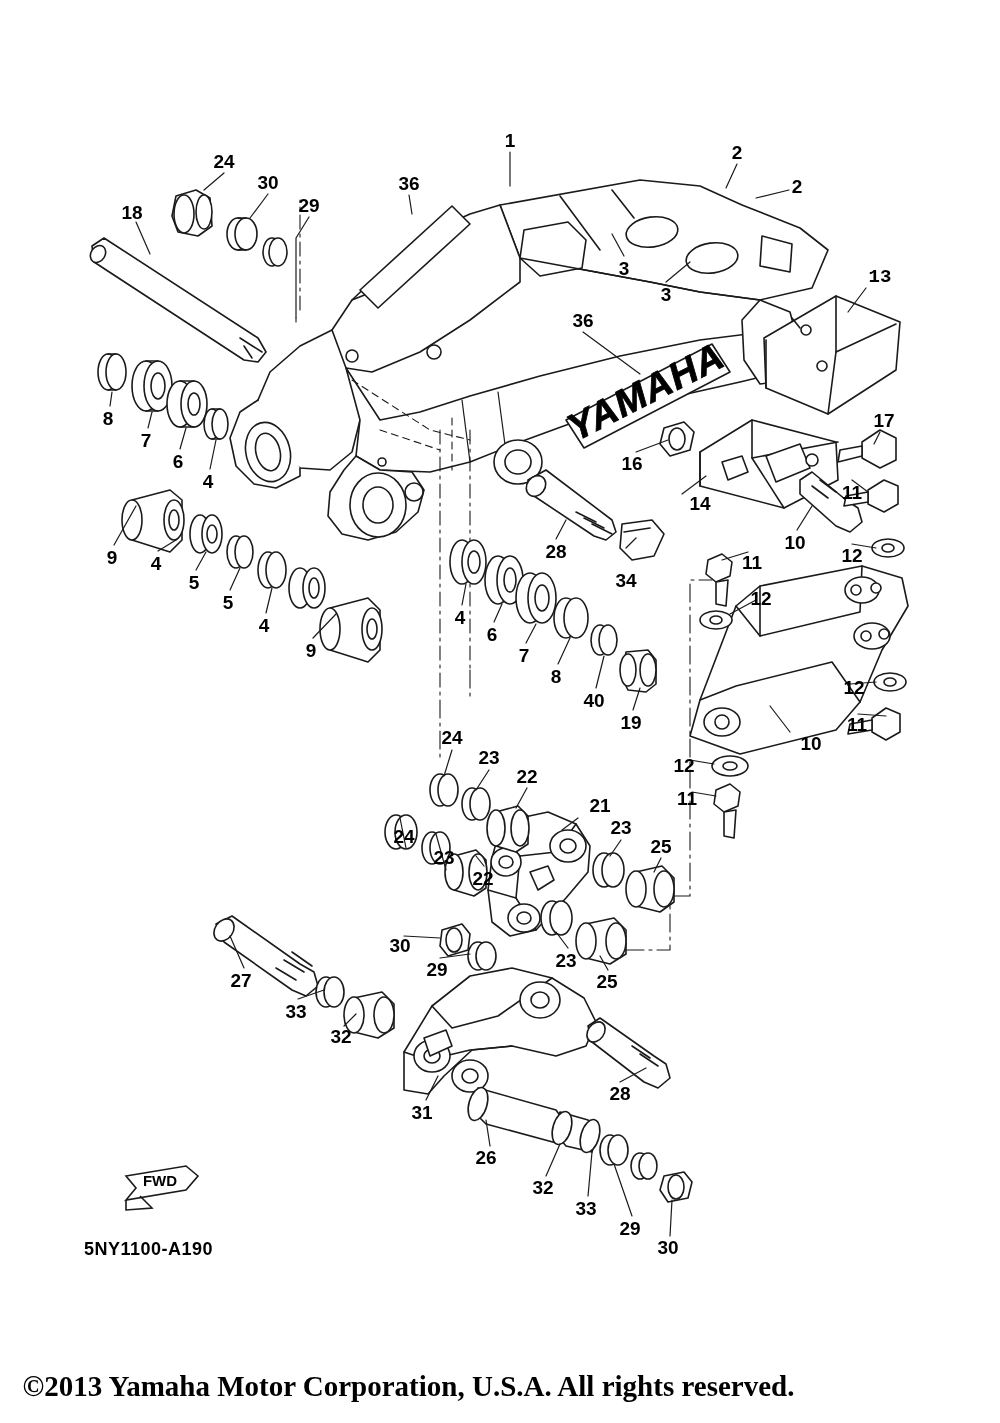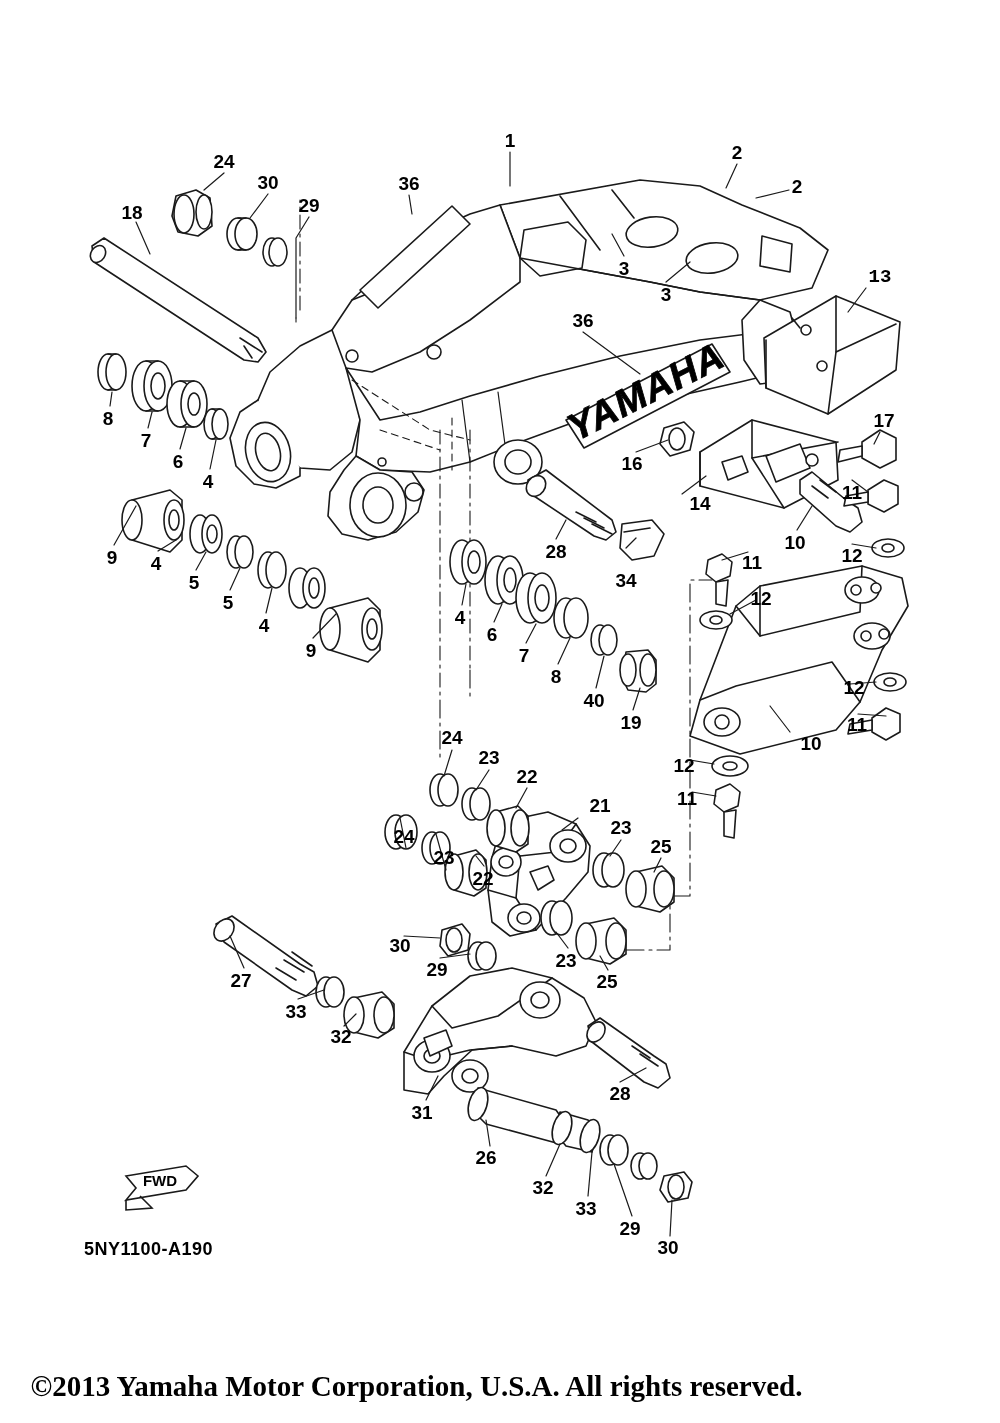--- a/index.html
+++ b/index.html
@@ -42,21 +42,21 @@
     top: 1239px;
     font-family: "Liberation Sans", sans-serif;
     font-weight: bold;
     font-size: 18px;
     letter-spacing: 0.5px;
     color: #000;
     white-space: nowrap;
   }
   .copyright {
     position: absolute;
-    left: 8px;
+    left: 0;
     top: 1370px;
     width: 817px;
     text-align: center;
     font-family: "Liberation Serif", serif;
     font-weight: bold;
     font-size: 29px;
     color: #000;
     white-space: nowrap;
   }
   .brand {

